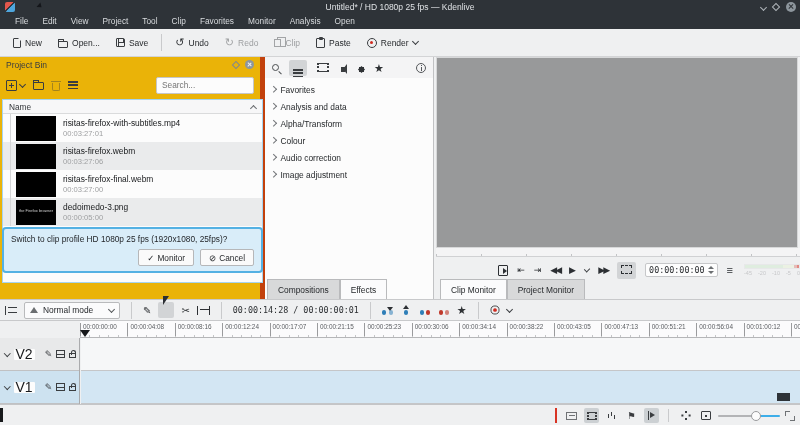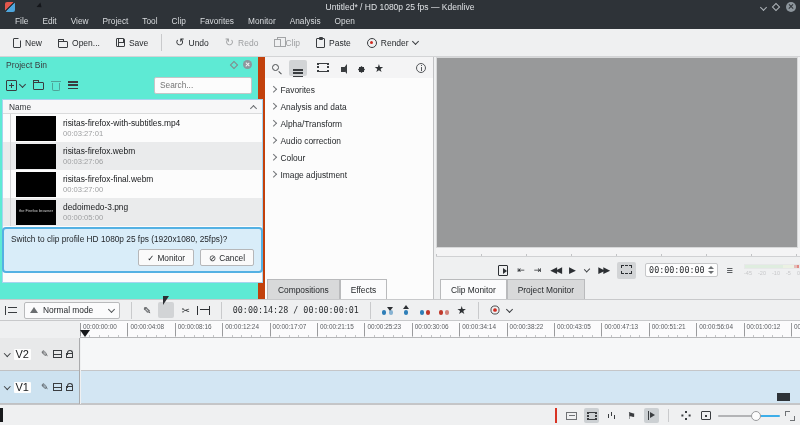--- a/index.html
+++ b/index.html
@@ -44,21 +44,21 @@
   .i-paste { width:9px; height:10px; border:1.1px solid #3a3d40; border-radius:1px; }
   .i-paste::before { content:''; position:absolute; left:1.5px; top:-1.5px; width:4px; height:2.5px; background:#3a3d40; border-radius:1px; }
   .i-record { width:10px; height:10px; border:1.4px solid #3a3d40; border-radius:50%; }
   .i-record::after { content:''; position:absolute; left:2px; top:2px; width:3.6px; height:3.6px; border-radius:50%; background:#d02b20; }
   .chev-dark { border-color:#3a3d40; margin-top:-2px; }
 
   
   .content { position:absolute; left:0; top:57px; width:800px; height:242px; }
 
   
-  .bin-panel { position:absolute; left:0; top:0; width:265px; height:242px; background:#5eead4; border-right:7px solid #c2410c; }
+  .bin-panel { position:absolute; left:0; top:0; width:265px; height:242px; background:#eab308; border-right:5px solid #c2410c; }
   .bin-head { position:relative; height:16px; display:flex; align-items:center; padding:0 6px; }
   .bin-title { font-size:8.5px; color:#3a3d40; }
   .panel-btns { position:absolute; right:6px; top:3px; display:flex; gap:6px; align-items:center; }
   .float-ic { width:6px; height:6px; border:1.1px solid #85888b; transform:rotate(45deg); }
   .closep-ic { width:9px; height:9px; border-radius:50%; background:#8d969d; position:relative; }
   .closep-ic::before,.closep-ic::after { content:''; position:absolute; left:1.8px; top:3.9px; width:5.4px; height:1.2px; background:#eff0f1; }
   .closep-ic::before{transform:rotate(45deg);} .closep-ic::after{transform:rotate(-45deg);}
   .bin-toolbar { position:relative; height:24px; display:flex; align-items:center; gap:8px; padding:0 6px; }
   .i-addclip { width:11px; height:11px; border:1.1px solid #3a3d40; border-radius:1px; }
   .i-addclip::before { content:''; position:absolute; left:2px; top:4.2px; width:5px; height:1.2px; background:#3a3d40; }
@@ -156,21 +156,21 @@
   .ruler-row { position:absolute; left:0; top:321px; width:800px; height:17px; }
   .ruler { position:absolute; left:80px; top:0; width:720px; height:17px; background:#fbfbfc; border-bottom:1px solid #b5b6b8;
            background-image:repeating-linear-gradient(90deg,#c4c5c7 0 1px,transparent 1px 9.48px); background-size:100% 3px; background-position:0 14px; background-repeat:no-repeat; }
   .ruler-label { position:absolute; top:2px; font-size:6.4px; color:#5a5d60; white-space:nowrap; padding-left:2px; border-left:1px solid #9a9b9d; height:13px; }
   .playhead { position:absolute; left:0px; top:9px; width:0; height:0; border-left:5px solid transparent; border-right:5px solid transparent; border-top:7px solid #17191b; }
   .tracks { position:absolute; left:0; top:338px; width:800px; height:66px; }
   .track-headers { position:absolute; left:0; top:0; width:80px; height:66px; border-right:1px solid #aaabad; }
   .track-header { height:33px; background:#e8e9ea; border-bottom:1px solid #c0c1c3; display:flex; align-items:center; gap:4px; padding-left:5px; }
   .track-header.active { background:#cde2f0; }
   .track-header .chev { border-color:#3f4245; width:4.5px; height:4.5px; margin-top:-2px; }
-  .track-label { background:#fdfdfd; border-radius:1px; padding:0 2px; font-size:11px; color:#17191b; line-height:11px; }
+  .track-label { background:#fdfdfd; border-radius:1px; padding:0 2px; font-size:14px; color:#17191b; line-height:11px; }
   .pencil-g { font-size:9px; color:#3a3d40; margin-left:6px; line-height:9px; }
   .i-comp { width:9px; height:8px; border:1.1px solid #3a3d40; }
   .i-comp::after { content:''; position:absolute; left:0; top:2.8px; width:7px; height:1.1px; background:#3a3d40; }
   .i-lock { width:7px; height:5px; border:1.1px solid #3a3d40; margin-top:3px; }
   .i-lock::before { content:''; position:absolute; left:0.8px; top:-4px; width:3.4px; height:3.5px; border:1.1px solid #3a3d40; border-bottom:none; border-radius:3px 3px 0 0; }
   .lanes { position:absolute; left:81px; top:0; width:719px; height:66px; }
   .lane { height:33px; background:#f6f7f8; border-bottom:1px solid #c5c6c8; }
   .lane.active { background:#d3e6f3; }
 
   
@@ -373,26 +373,26 @@
             <span>Analysis and data</span>
           </div>
 
           <div class="fx-item">
             <span class="chev-r"></span>
             <span>Alpha/Transform</span>
           </div>
 
           <div class="fx-item">
             <span class="chev-r"></span>
-            <span>Audio correction</span>
+            <span>Colour</span>
           </div>
 
           <div class="fx-item">
             <span class="chev-r"></span>
-            <span>Colour</span>
+            <span>Audio correction</span>
           </div>
 
           <div class="fx-item">
             <span class="chev-r"></span>
             <span>Image adjustment</span>
           </div>
         </div>
       <div class="fx-tabs">
 
       <span class="tab">Compositions</span>

